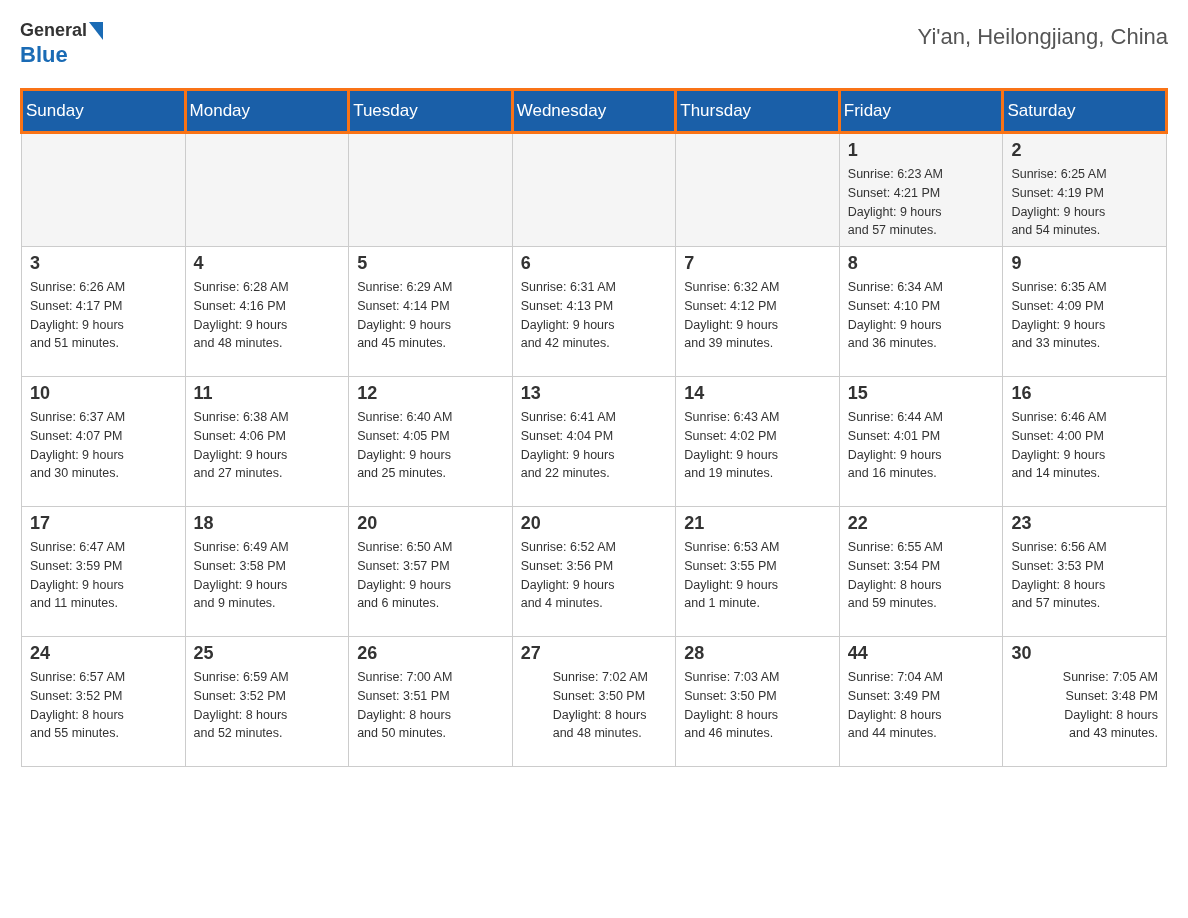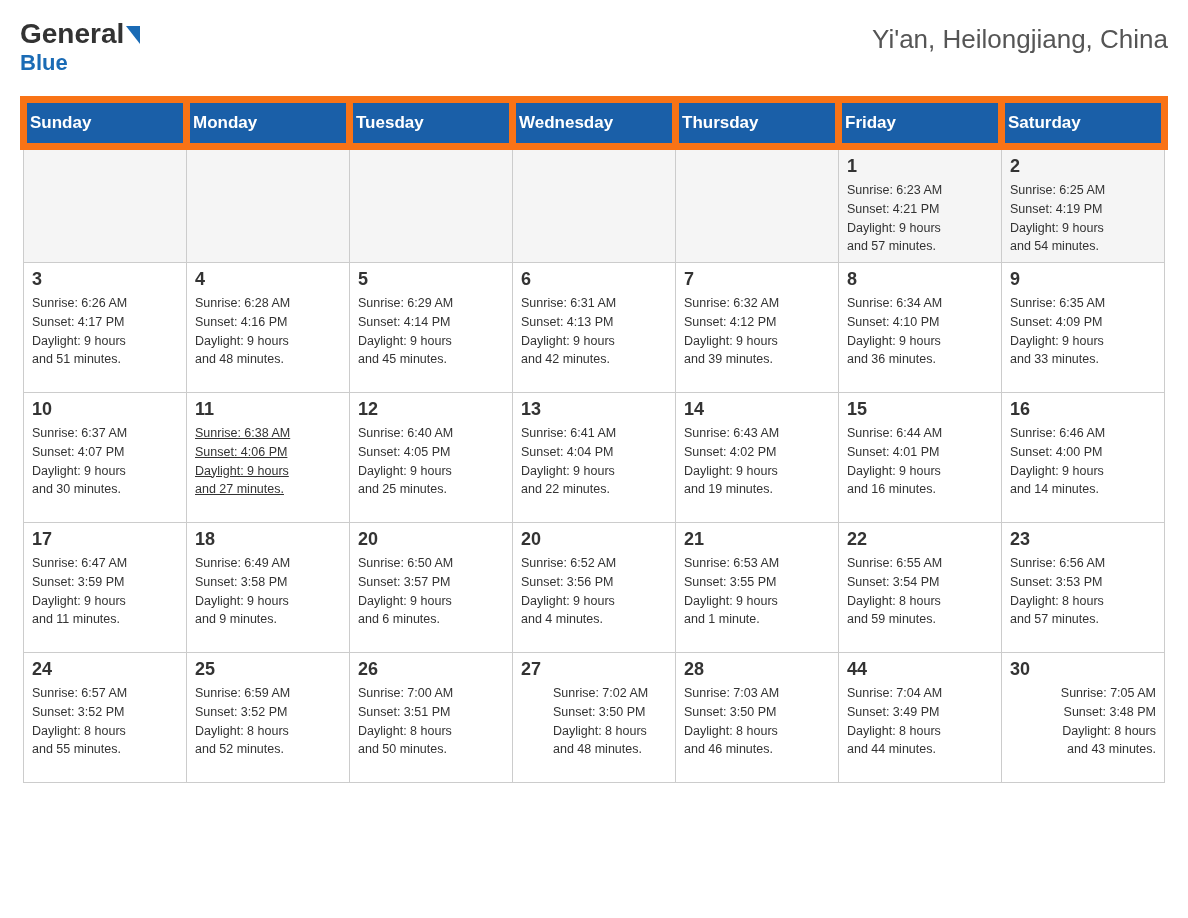--- a/index.html
+++ b/index.html
@@ -15,21 +15,21 @@
       justify-content: space-between;
       align-items: flex-start;
       margin-bottom: 20px;
     }
     .logo {
       display: flex;
       flex-direction: column;
       align-items: flex-start;
     }
     .logo-text {
-      font-size: 28px;
+      font-size: 18px;
       font-weight: bold;
       color: #333;
       line-height: 1;
     }
     .logo-arrow {
       width: 0;
       height: 0;
       border-left: 14px solid transparent;
       border-top: 18px solid #1a6bb5;
       display: inline-block;
@@ -45,36 +45,36 @@
     }
     .title-section {
       text-align: right;
     }
     .month-title {
       font-size: 52px;
       font-weight: bold;
       color: #222;
     }
     .location {
-      font-size: 26px;
+      font-size: 22px;
       color: #555;
       margin-top: 4px;
     }
     .calendar {
       width: 100%;
       border-collapse: collapse;
     }
     .calendar th {
       background-color: #1a5fa8;
       color: #fff;
       font-size: 17px;
-      font-weight: bold;
+      font-weight: normal;
       padding: 10px 3px;
       text-align: left;
-      border: 7px solid #f97316;
+      border: 3px solid #f97316;
     }
     .calendar td {
       vertical-align: top;
       padding: 6px 8px;
       border: 1px solid #ccc;
       width: calc(100% / 7);
       min-height: 110px;
       font-size: 13px;
       color: #333;
       background: #fff;
@@ -208,21 +208,21 @@
       <tr>
         <td>
           <span class="day-number">10</span>
           <div class="day-info" style="white-space: pre-line;">Sunrise: 6:37 AM
 Sunset: 4:07 PM
 Daylight: 9 hours
 and 30 minutes.</div>
         </td>
         <td>
           <span class="day-number">11</span>
-          <div class="day-info" style="white-space: pre-line; text-decoration: underline;">Sunrise: 6:38 AM
+          <div class="day-info" style="white-space: pre-line;">Sunrise: 6:38 AM
 Sunset: 4:06 PM
 Daylight: 9 hours
 and 27 minutes.</div>
         </td>
         <td>
           <span class="day-number">12</span>
           <div class="day-info" style="white-space: pre-line;">Sunrise: 6:40 AM
 Sunset: 4:05 PM
 Daylight: 9 hours
 and 25 minutes.</div>

